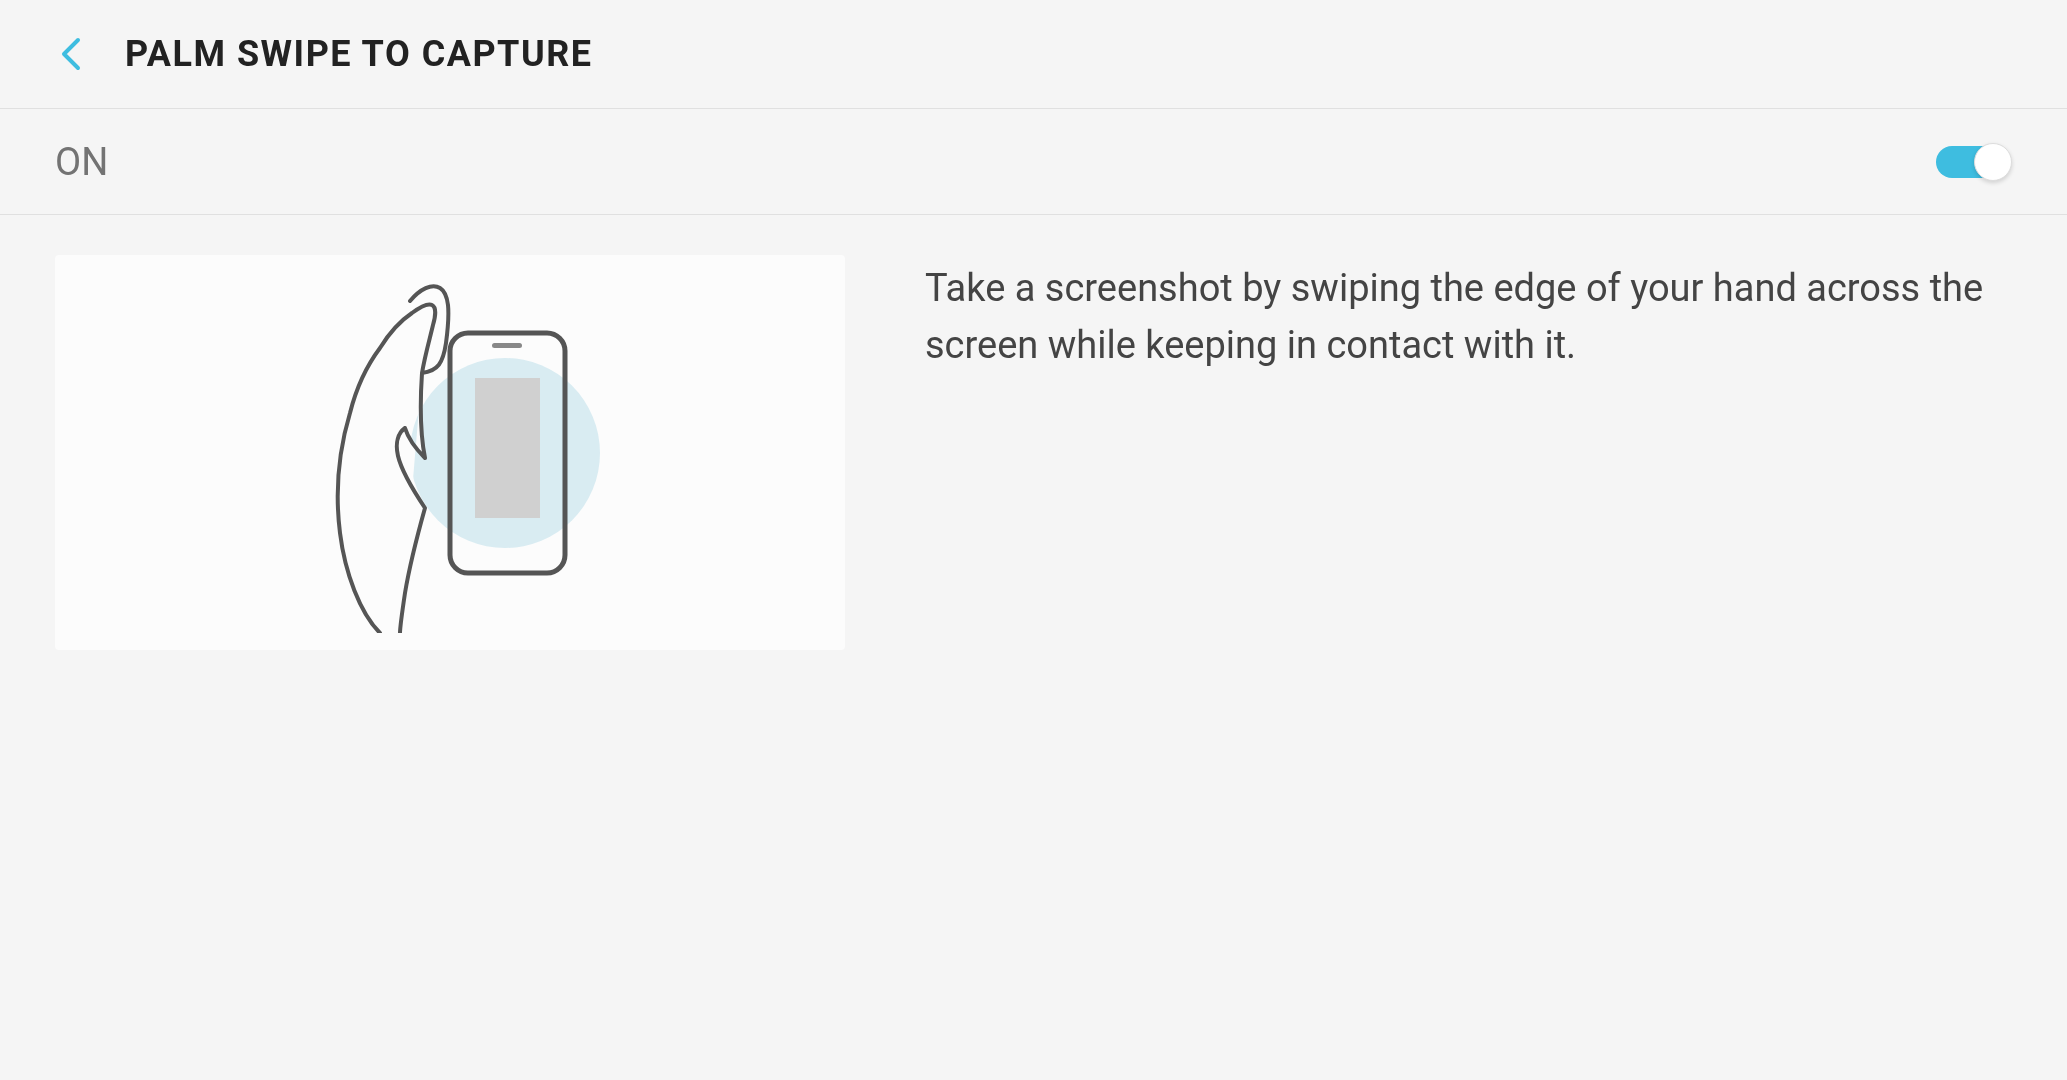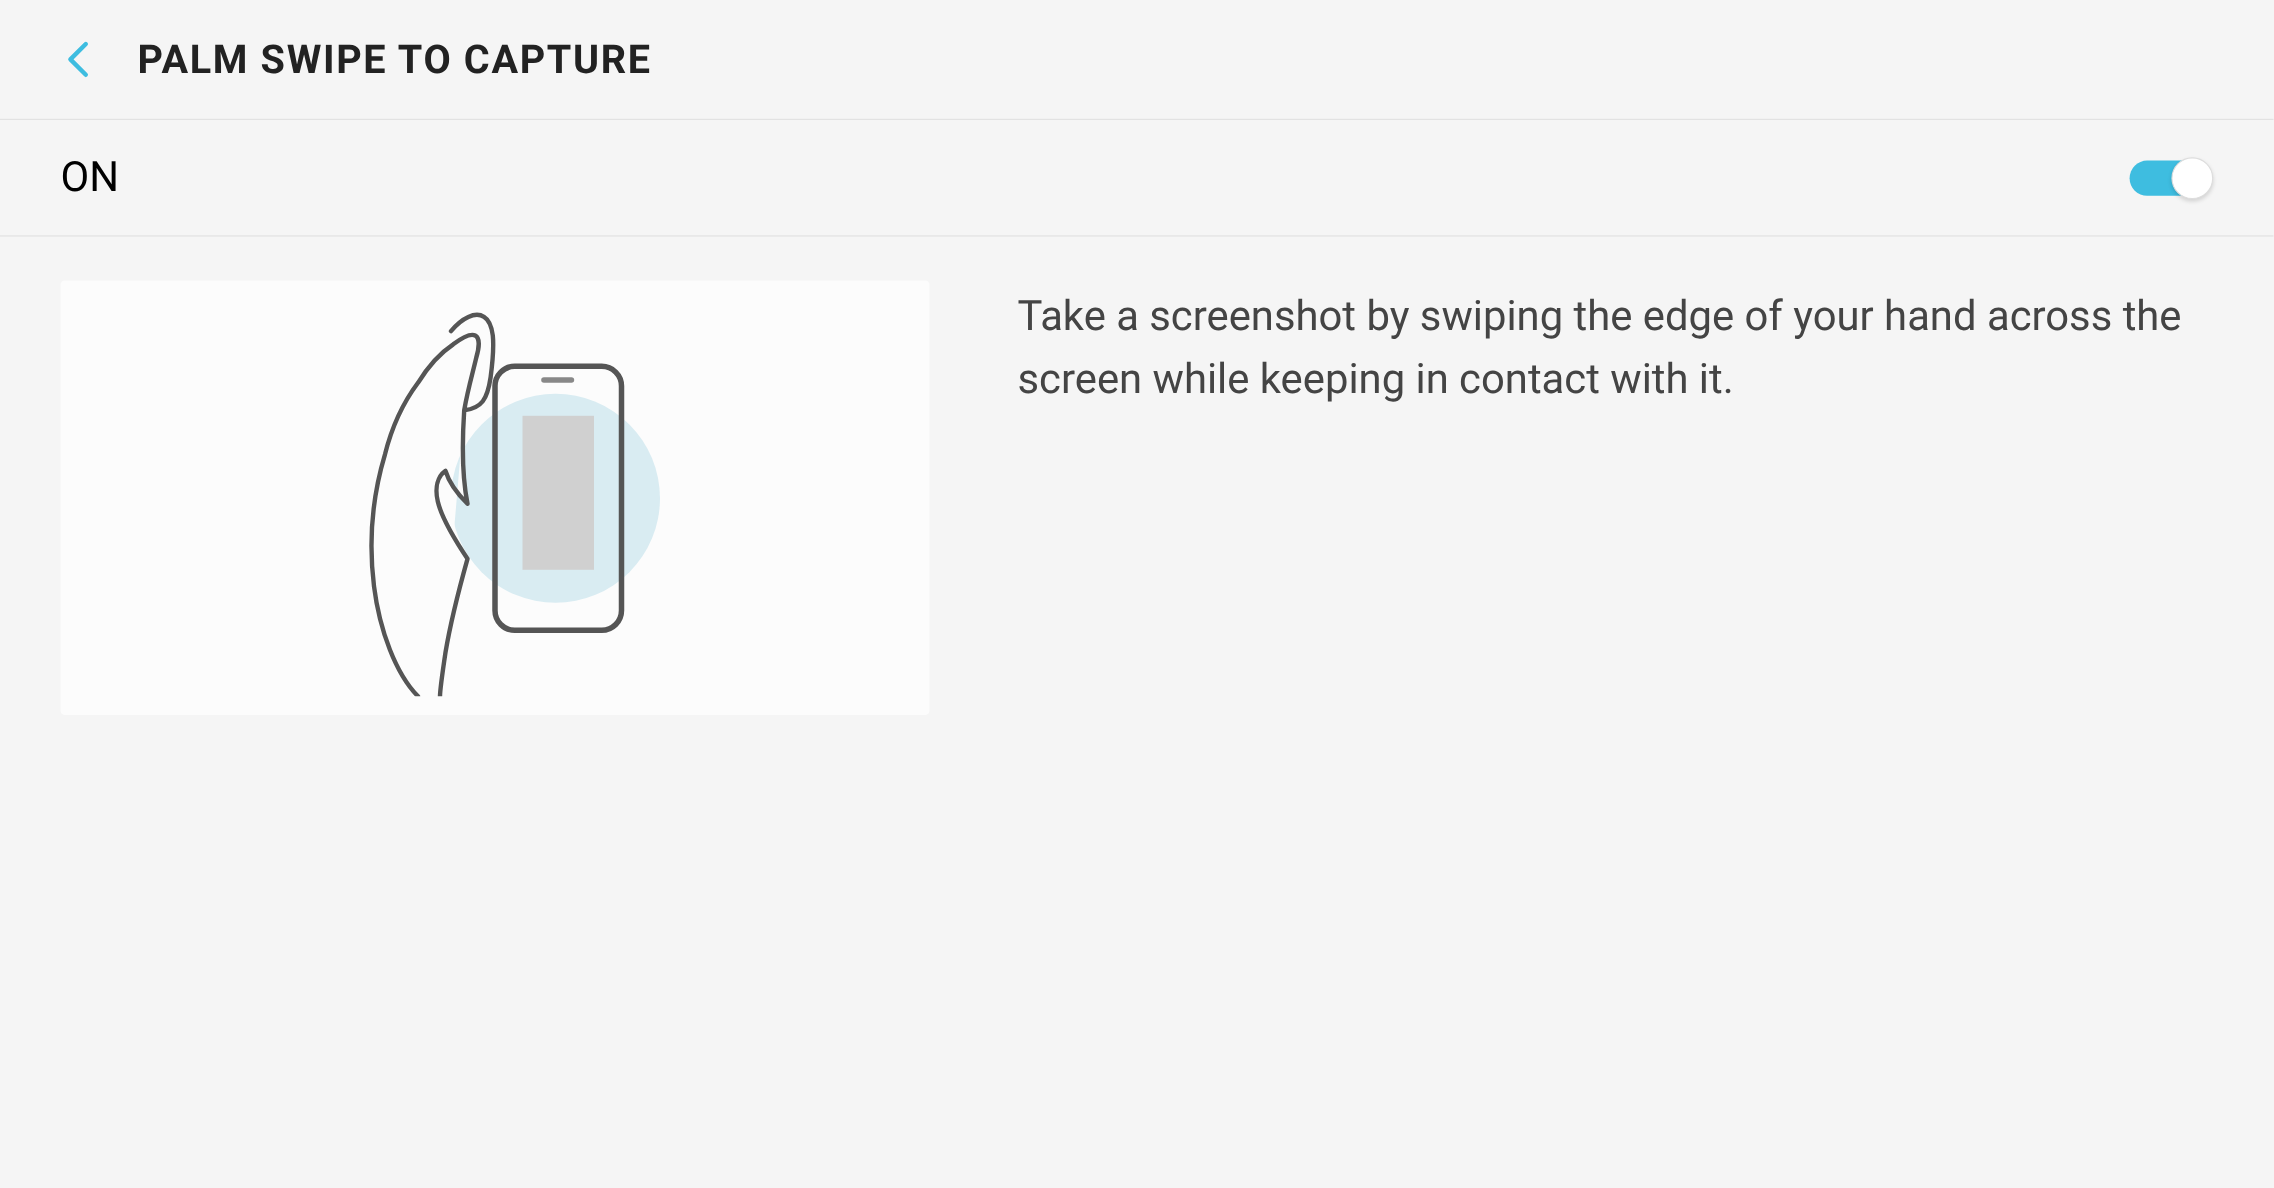--- a/index.html
+++ b/index.html
@@ -44,21 +44,21 @@
       display: flex;
       align-items: center;
       justify-content: space-between;
       padding: 30px 55px;
       border-bottom: 1px solid #e0e0e0;
       height: 106px;
     }
     .toggle-label {
       font-size: 38px;
       font-weight: 400;
-      color: #000000;
+      color: #737373;
     }
     .toggle-switch {
       position: relative;
       width: 76px;
       height: 40px;
       cursor: pointer;
     }
     .toggle-track {
       position: absolute;
       width: 70px;

